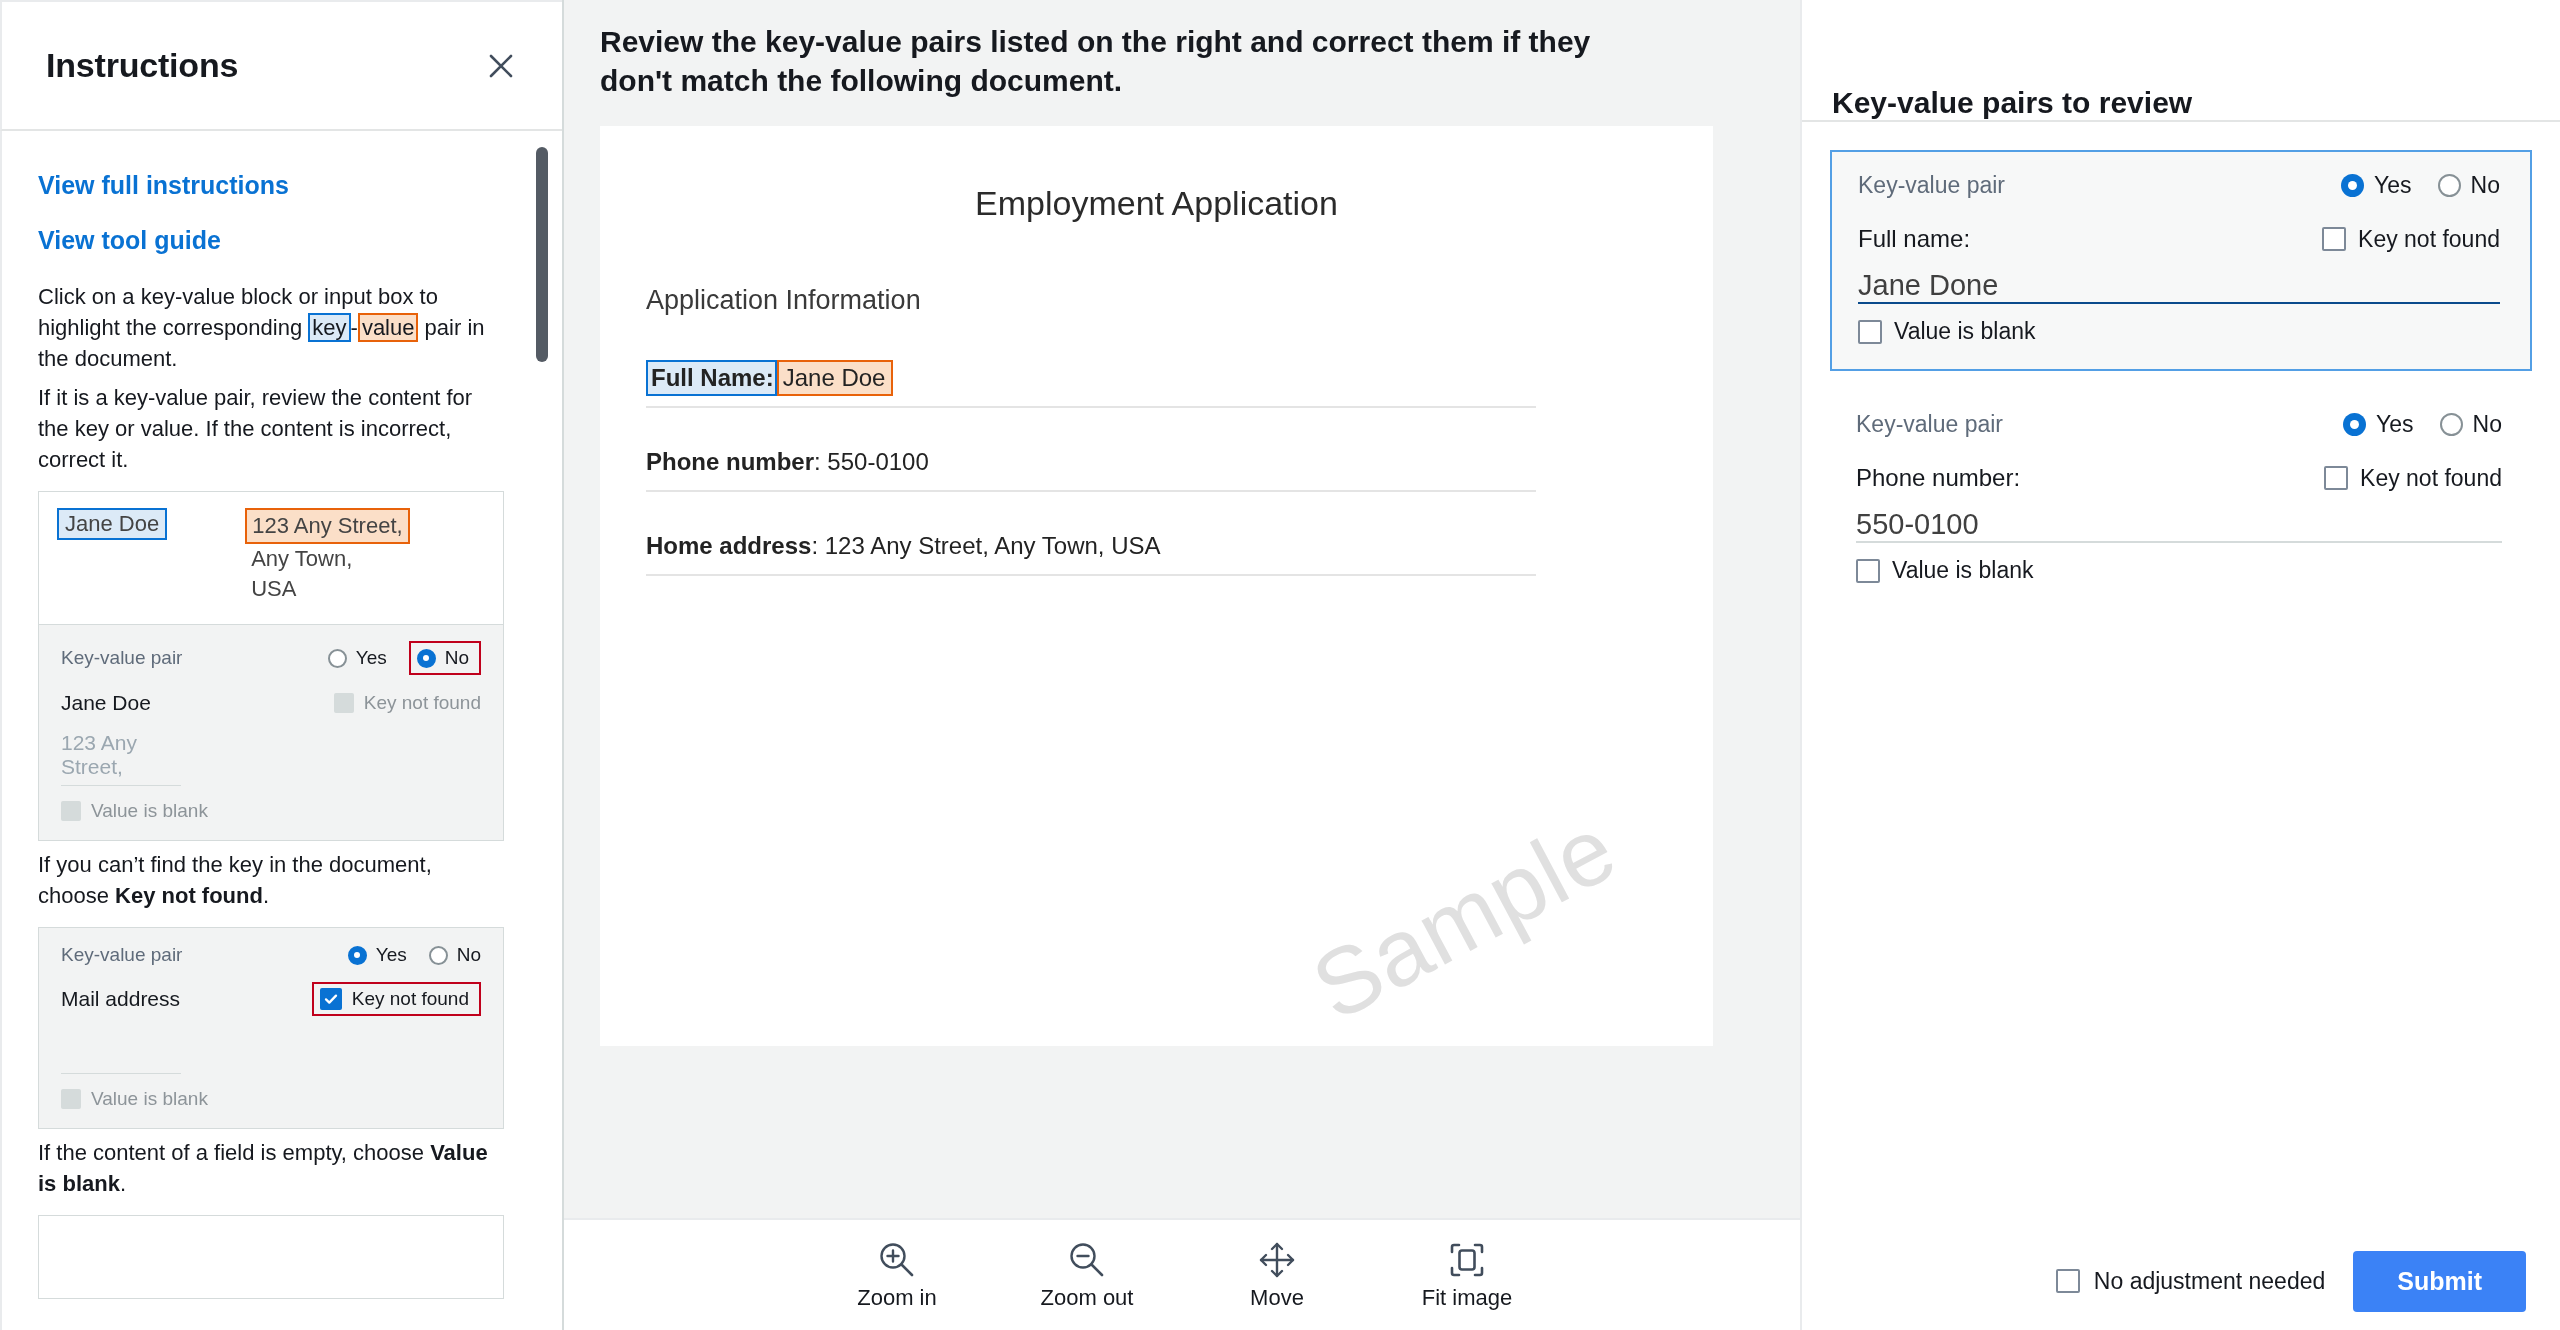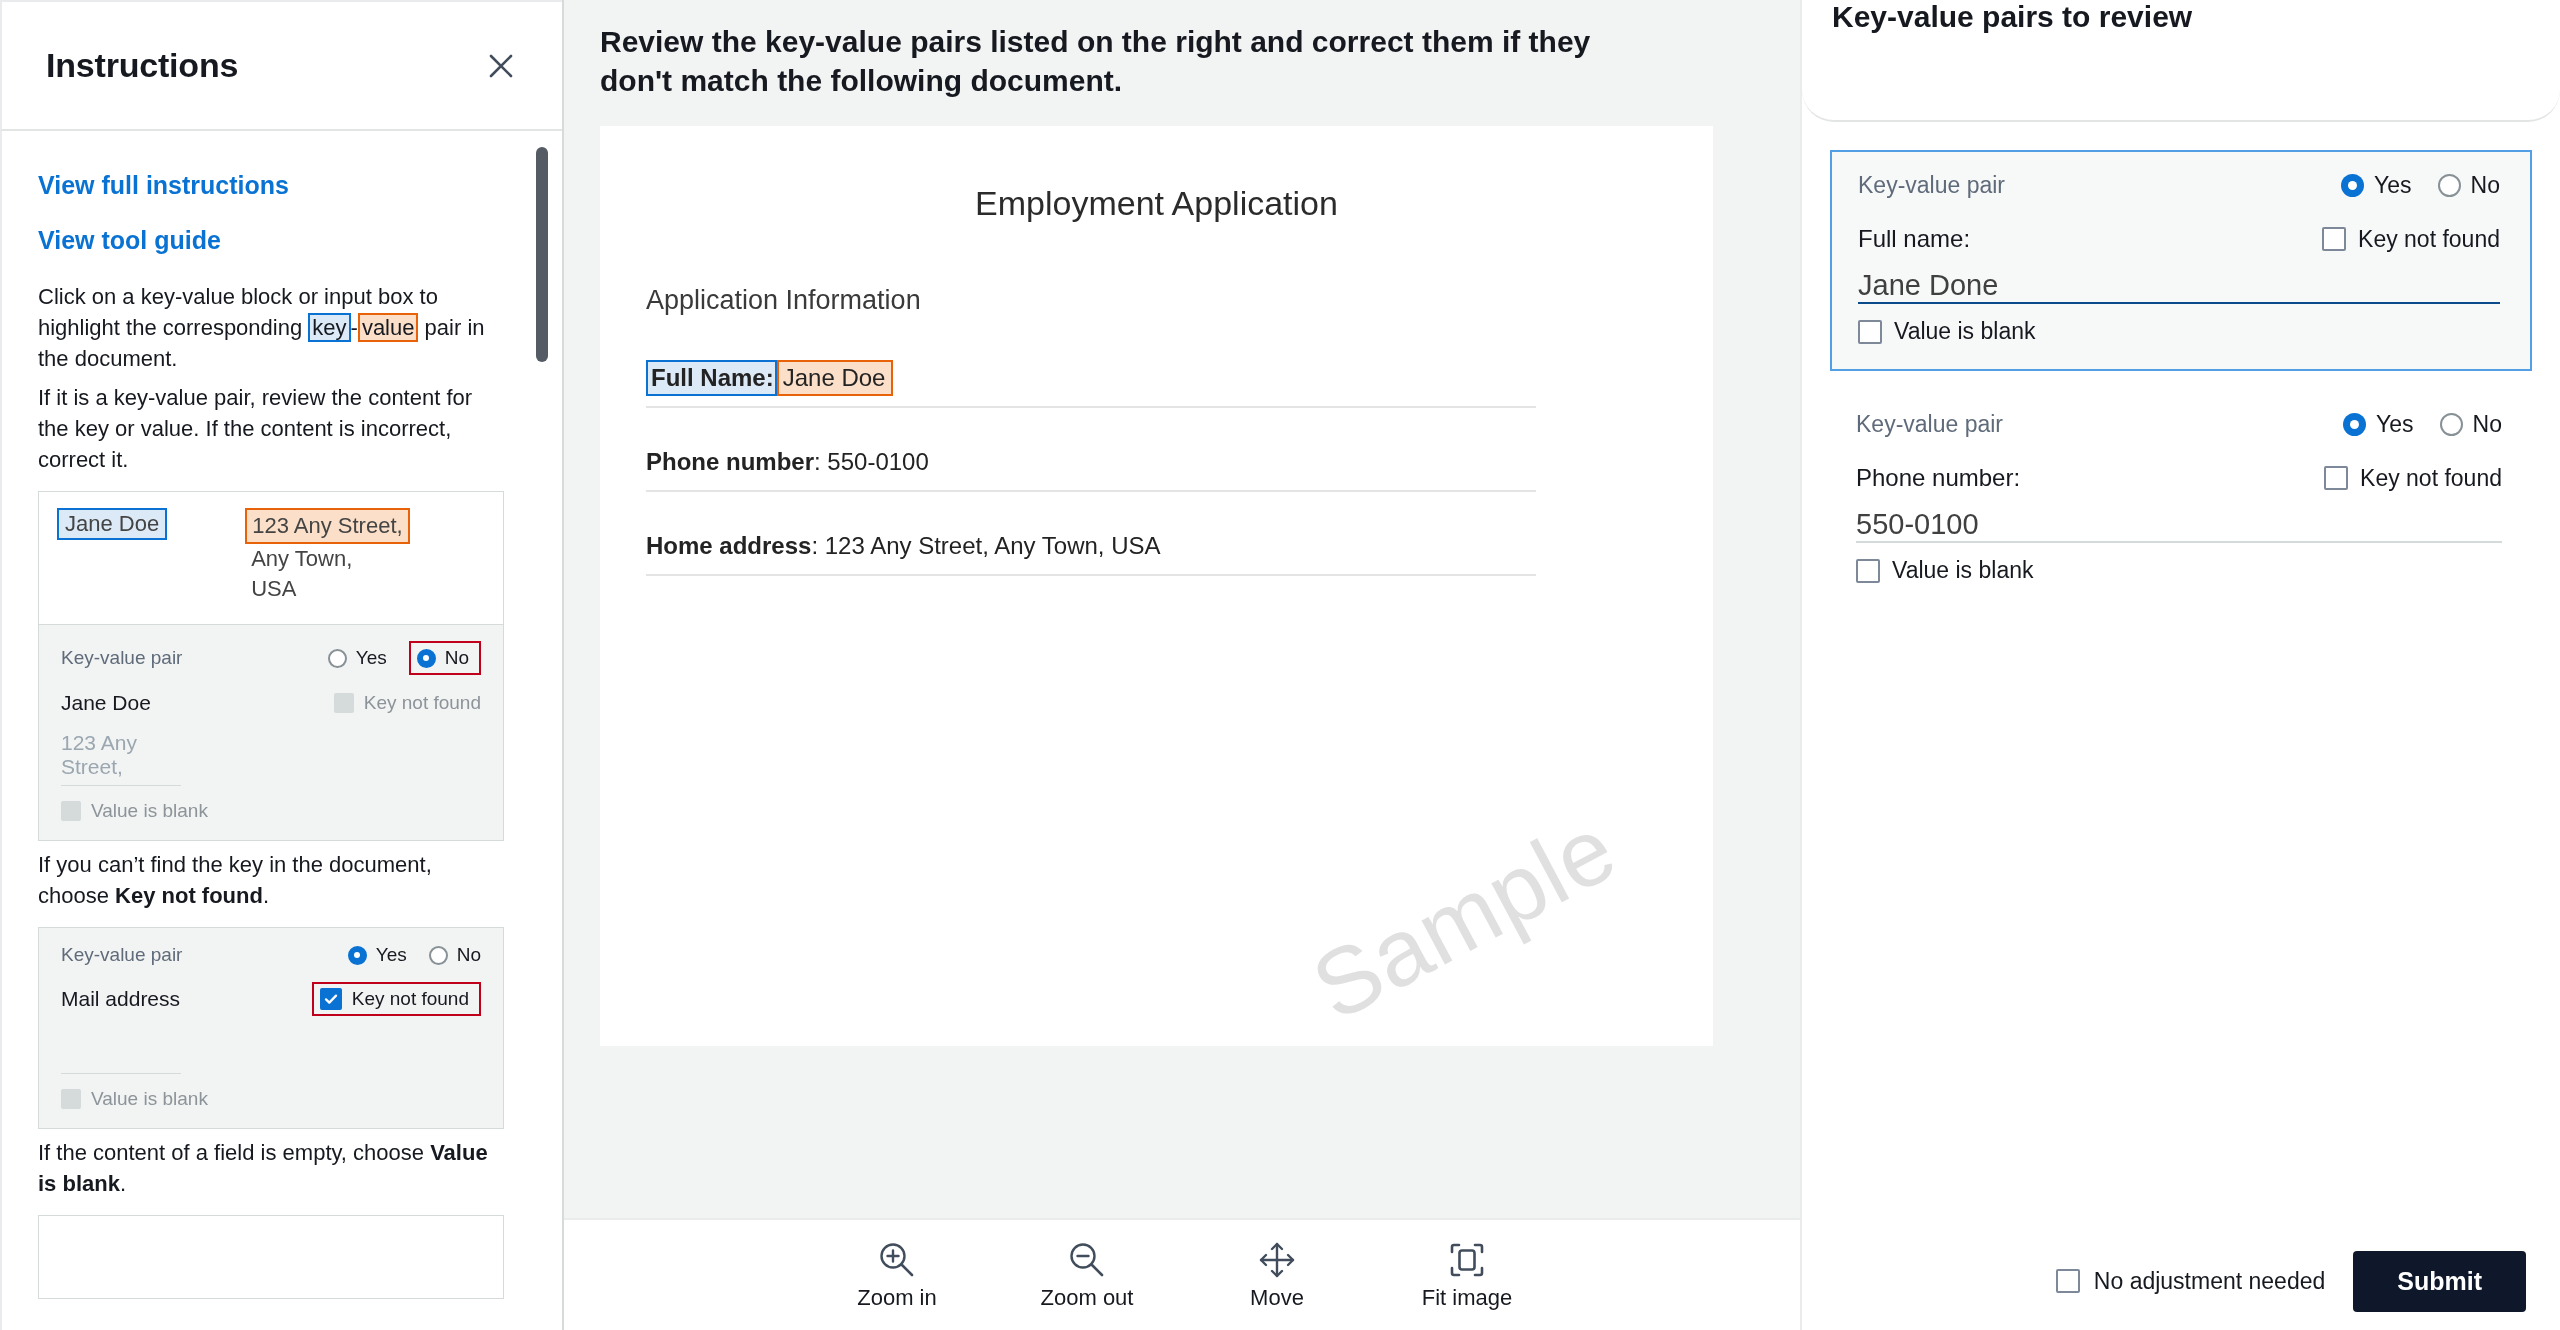--- a/index.html
+++ b/index.html
@@ -312,24 +312,23 @@
     flex: 0 0 760px;
     background: #ffffff;
     display: flex;
     flex-direction: column;
     border-left: 2px solid #e9ebed;
   }
   .kv-header {
     height: 122px;
     border-bottom: 2px solid #e3e5e5;
     display: flex;
-    align-items: flex-start;
+    align-items: flex-end;
     padding-left: 30px;
     flex: 0 0 122px;
-    border-radius: 32px;
   }
   .kv-title { font-size: 30px; font-weight: 700; color: #16191f; }
   .kv-body { flex: 1; padding: 28px 28px 0 28px; overflow: hidden; }
 
   .kv-card {
     padding: 20px 30px 24px 26px;
     margin-bottom: 10px;
   }
   .kv-card.selected {
     background: #f7f8f8;
@@ -402,21 +401,21 @@
     flex: 0 0 98px;
     display: flex;
     align-items: center;
     justify-content: flex-end;
     padding-right: 34px;
     gap: 28px;
     background: #ffffff;
   }
   .kv-footer .kv-cb-row { gap: 14px; }
   .submit-btn {
-    background: #0f172a;
+    background: #3b82f6;
     color: #ffffff;
     font-size: 25px;
     font-weight: 700;
     border: none;
     border-radius: 4px;
     padding: 16px 44px;
     cursor: pointer;
     font-family: "Liberation Sans", sans-serif;
   }
 </style>

